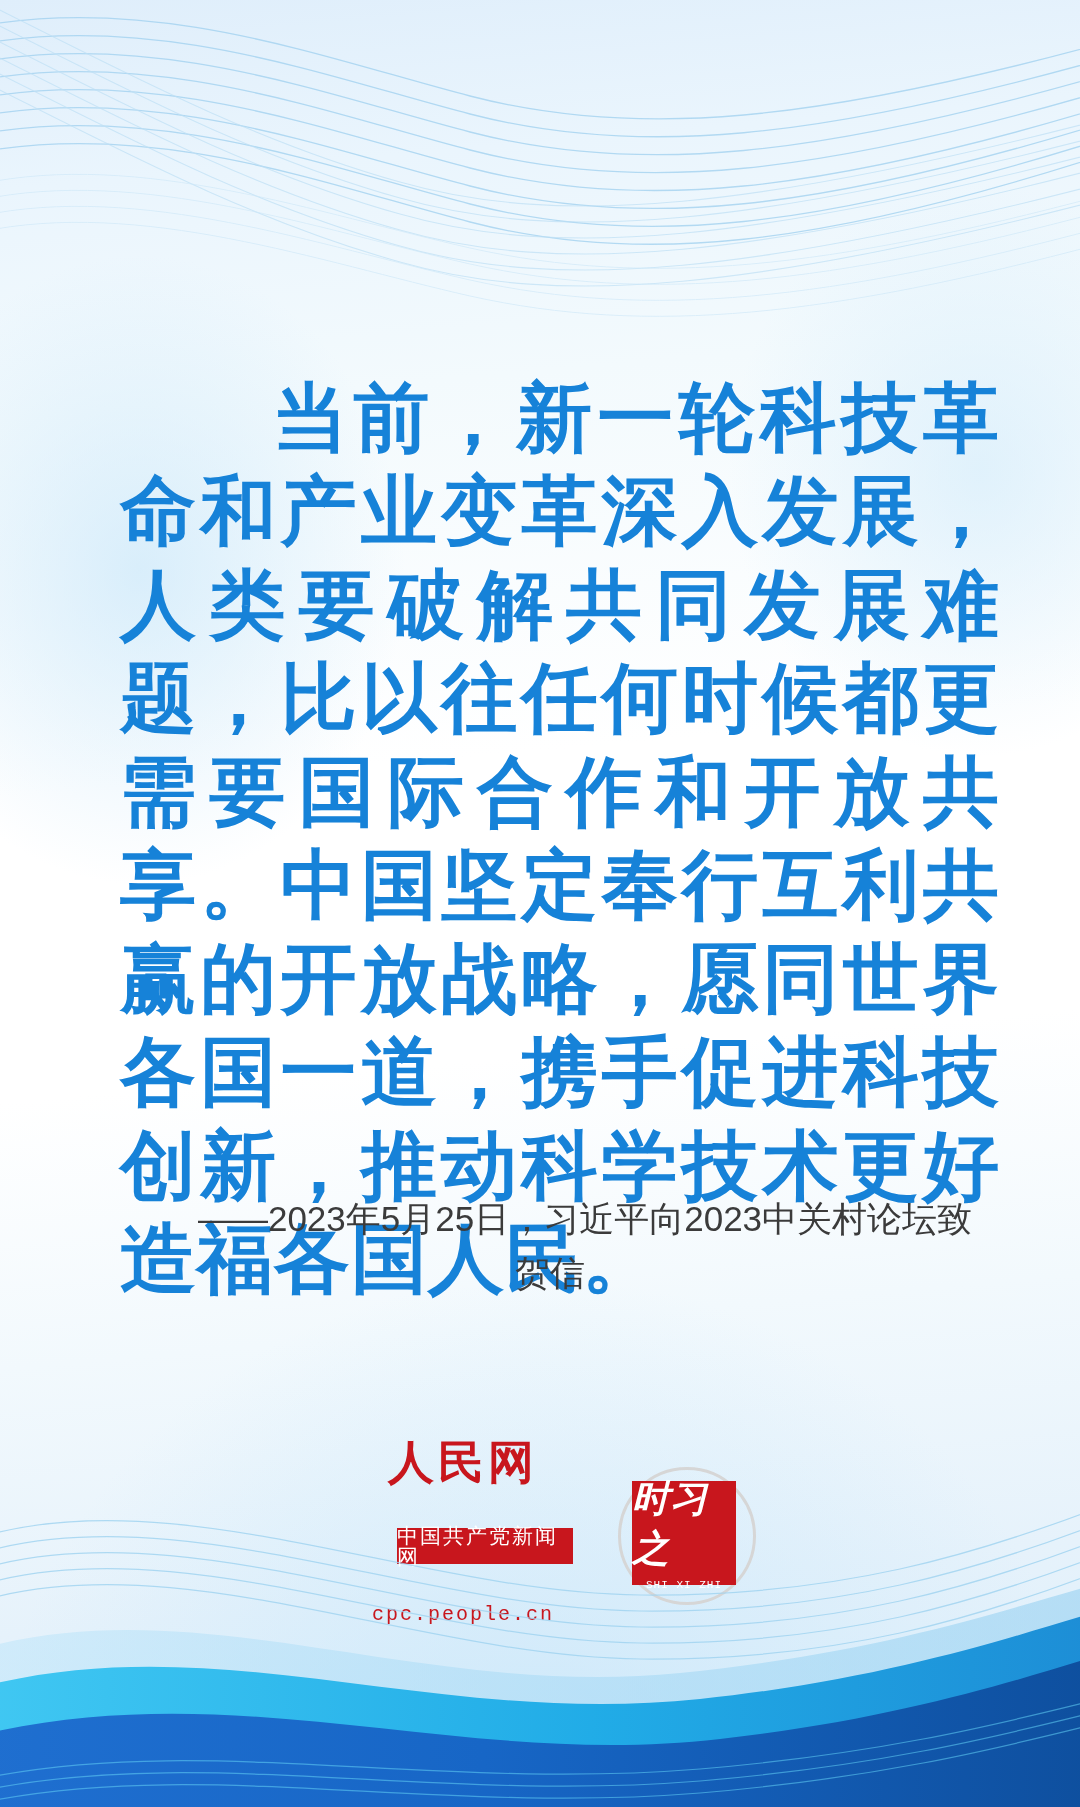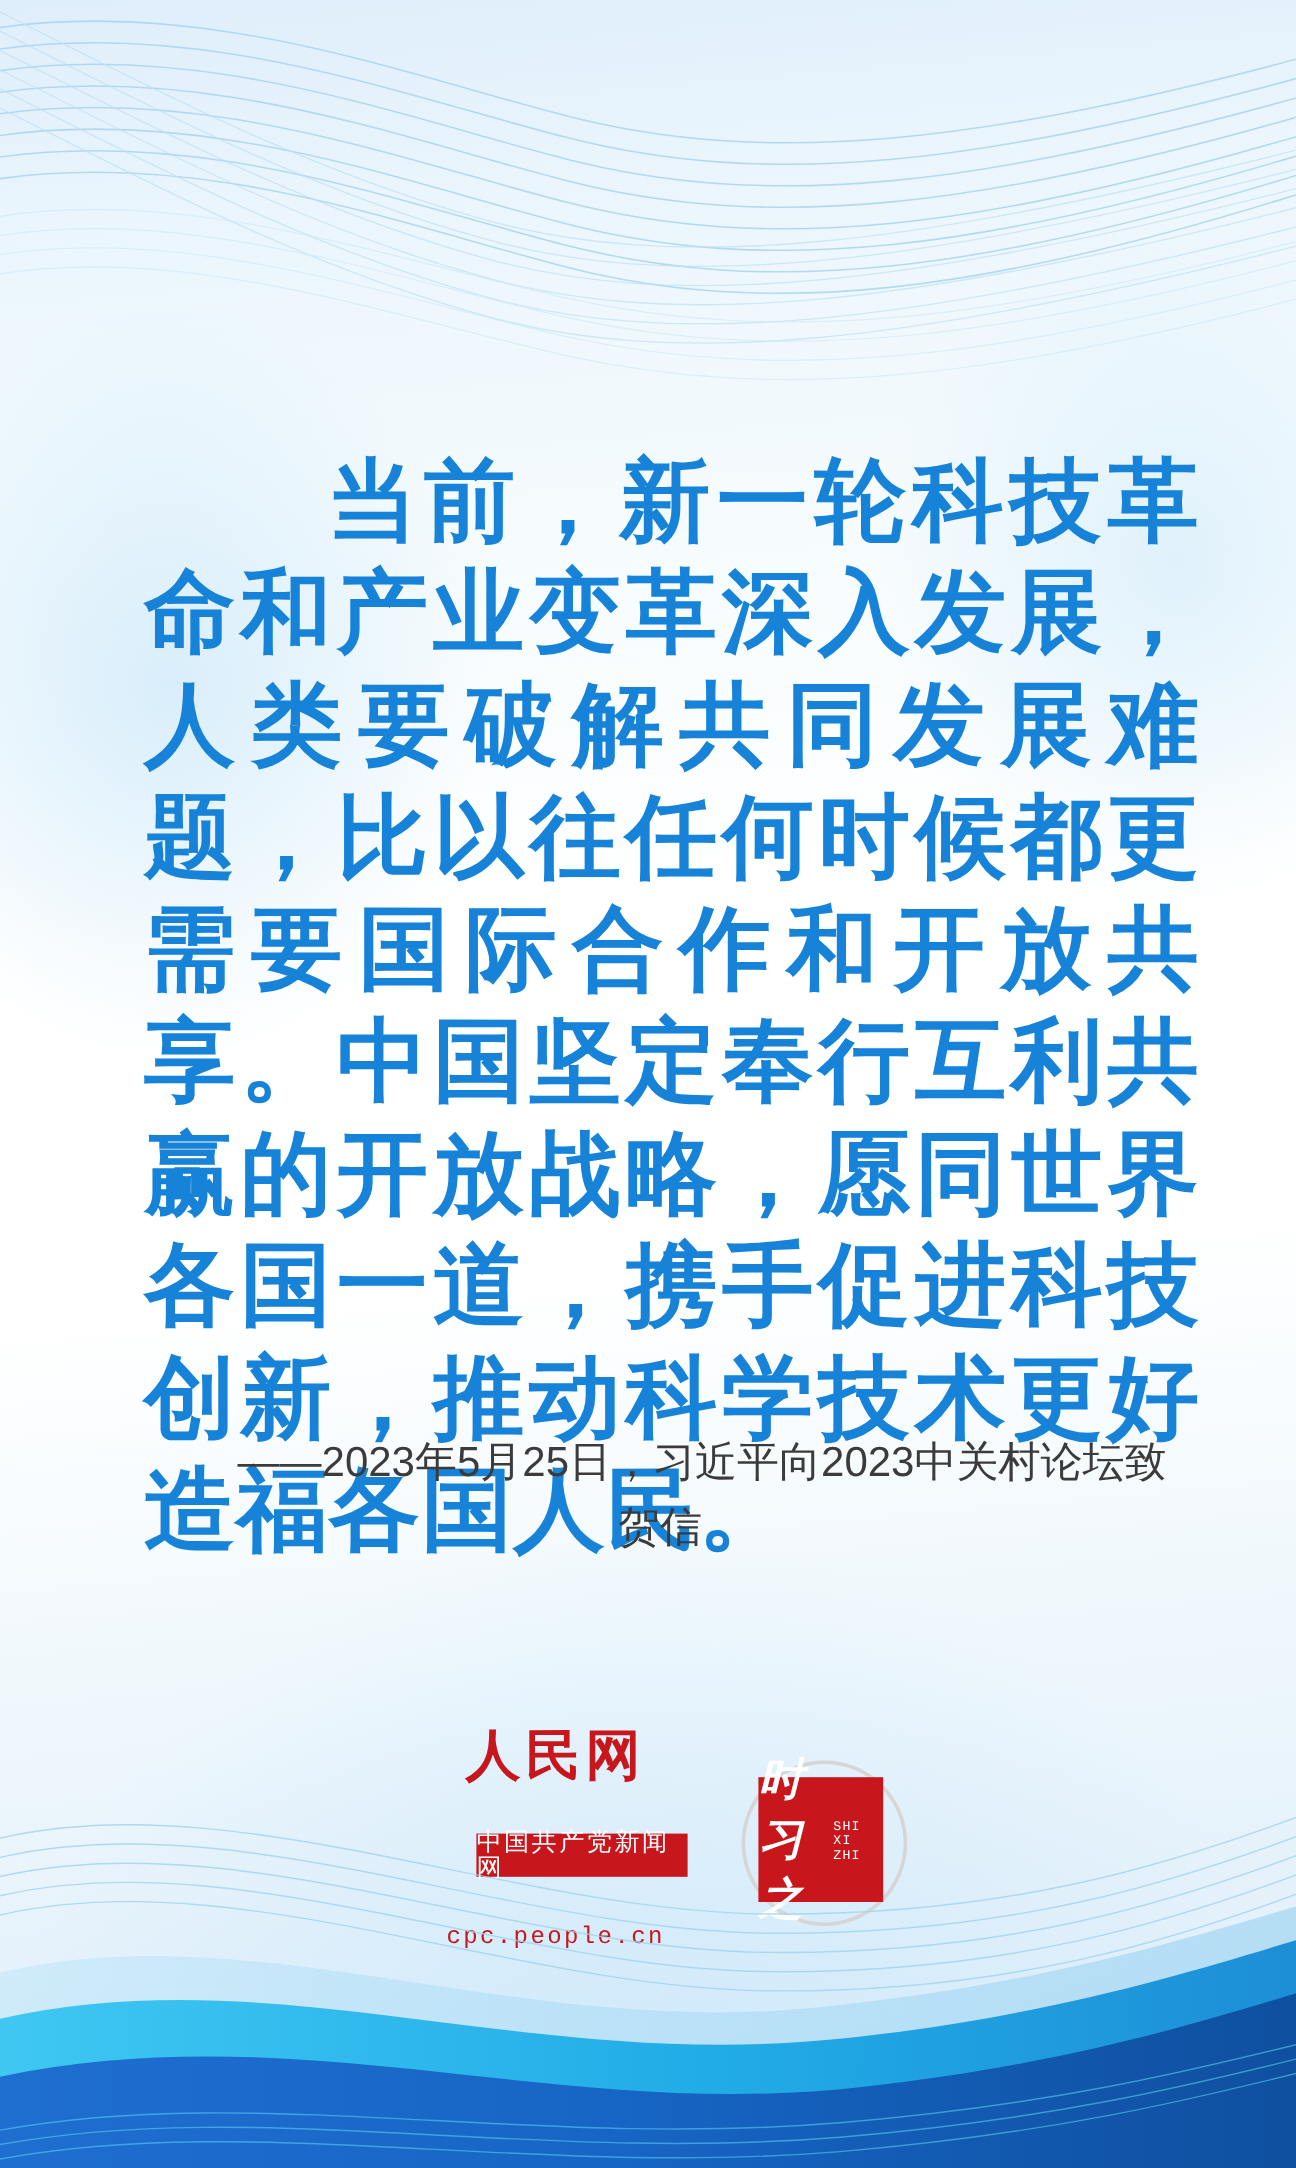--- a/index.html
+++ b/index.html
@@ -160,21 +160,21 @@
     height: 132px;
     border: 3px solid #d6d6d6;
     border-radius: 50%;
   }
   .seal .square {
     position: relative;
     width: 104px;
     height: 104px;
     background: #c8161d;
     display: flex;
-    flex-direction: row;
+    flex-direction: column;
     align-items: center;
     justify-content: center;
     color: #ffffff;
   }
   .seal .square .t {
     font-family: "Liberation Serif", serif;
     font-weight: bold;
     font-size: 37px;
     letter-spacing: 1px;
     font-style: italic;

